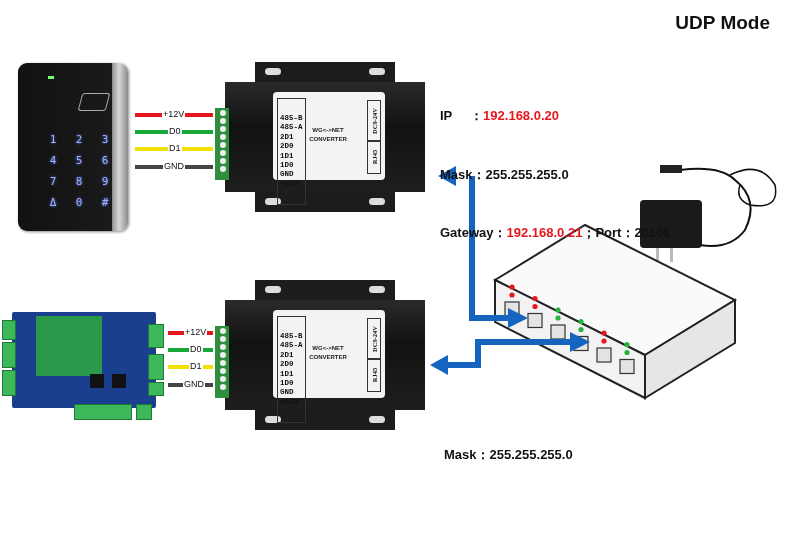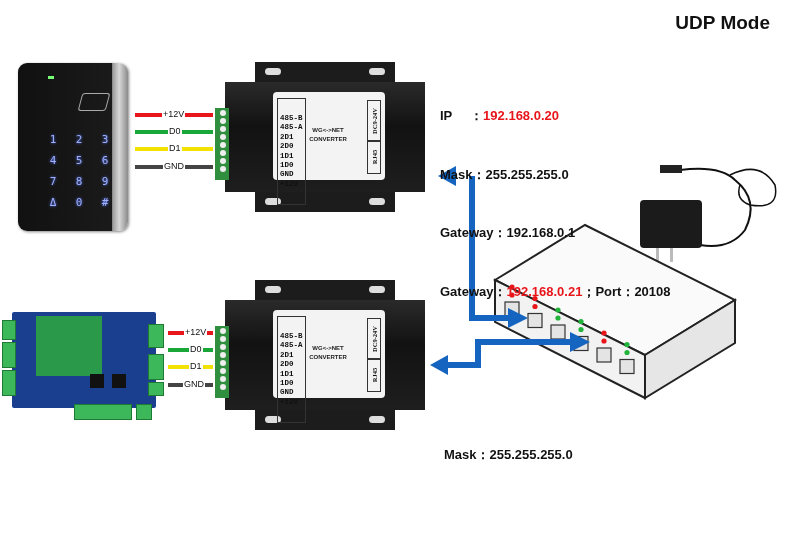--- a/index.html
+++ b/index.html
@@ -242,21 +242,20 @@
     <polygon points="438,176 456,166 456,186"></polygon>
     <polygon points="528,318 508,308 508,328"></polygon>
     <polygon points="430,365 448,355 448,375"></polygon>
     <polygon points="590,342 570,332 570,352"></polygon>
   </g>
 </svg>
 
 <div class="abs info" style="left:440px;top:67px">
   <div><span>IP     ：</span><span class="red">192.168.0.20</span></div>
   <div><span>Mask：</span><span>255.255.255.0</span></div>
-  <div><span>Gateway：</span><span>192.168.0.1</span></div>
   <div><span>Gateway：</span><span class="red">192.168.0.21</span><span>；</span><span>Port：</span><span>20108</span></div>
 </div>
 
 <div class="abs info" style="left:444px;top:406px">
   <div><span>Mask：</span><span>255.255.255.0</span></div>
   
   
   
 </div>
 

